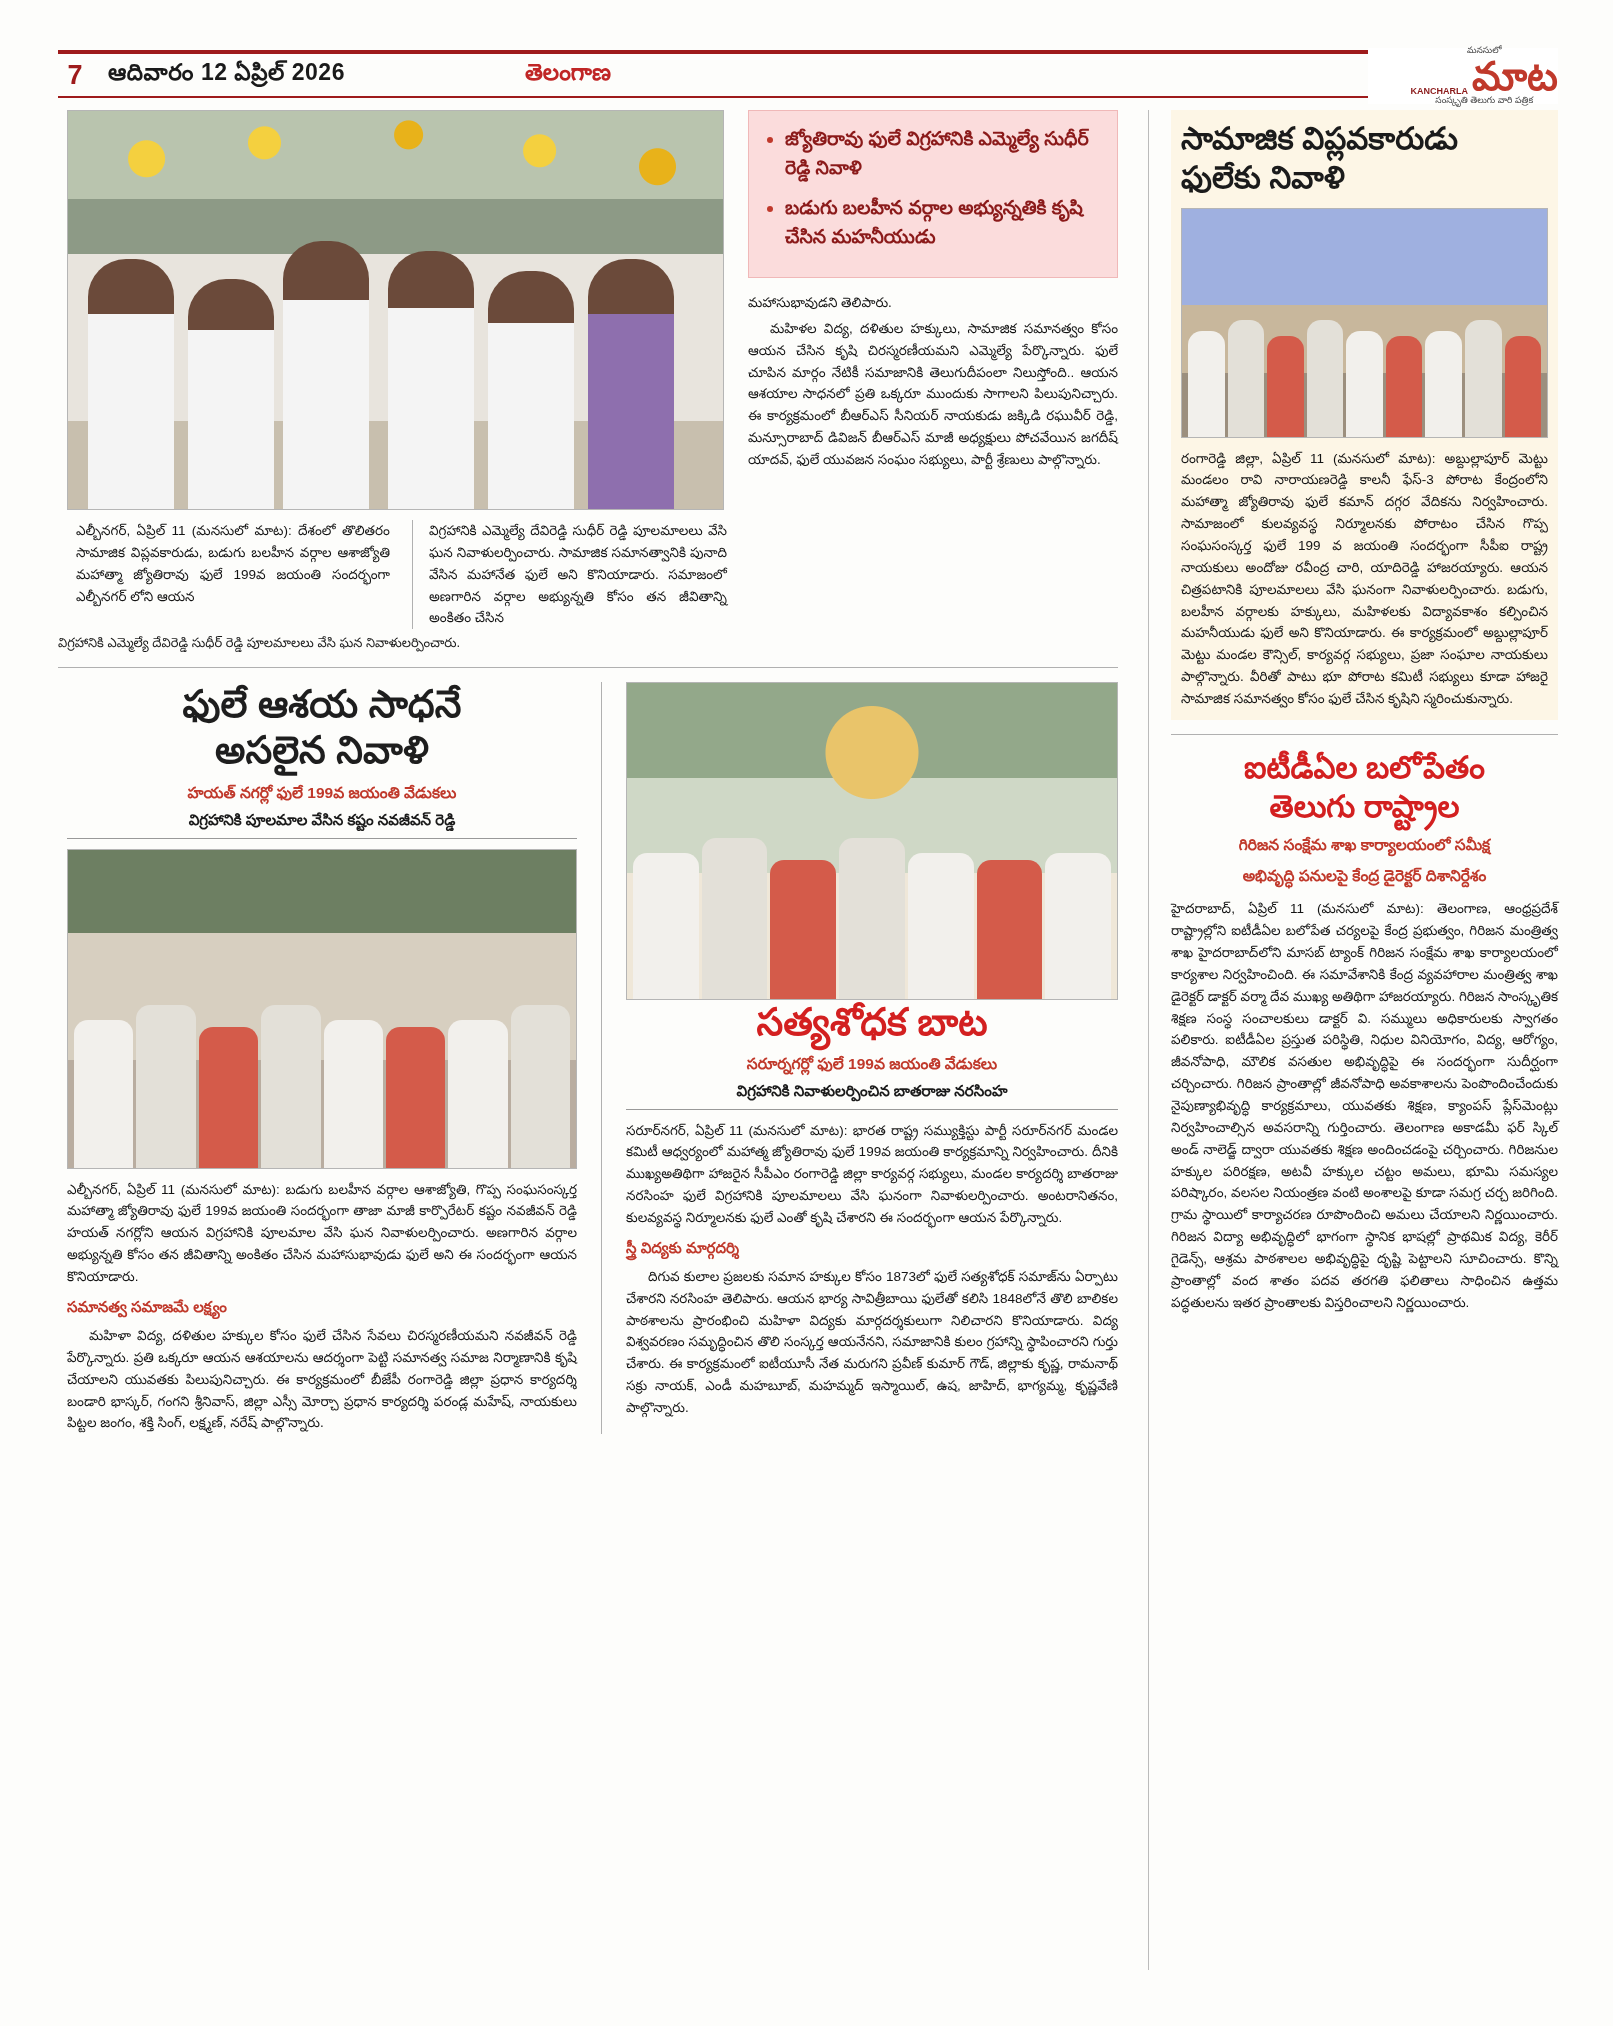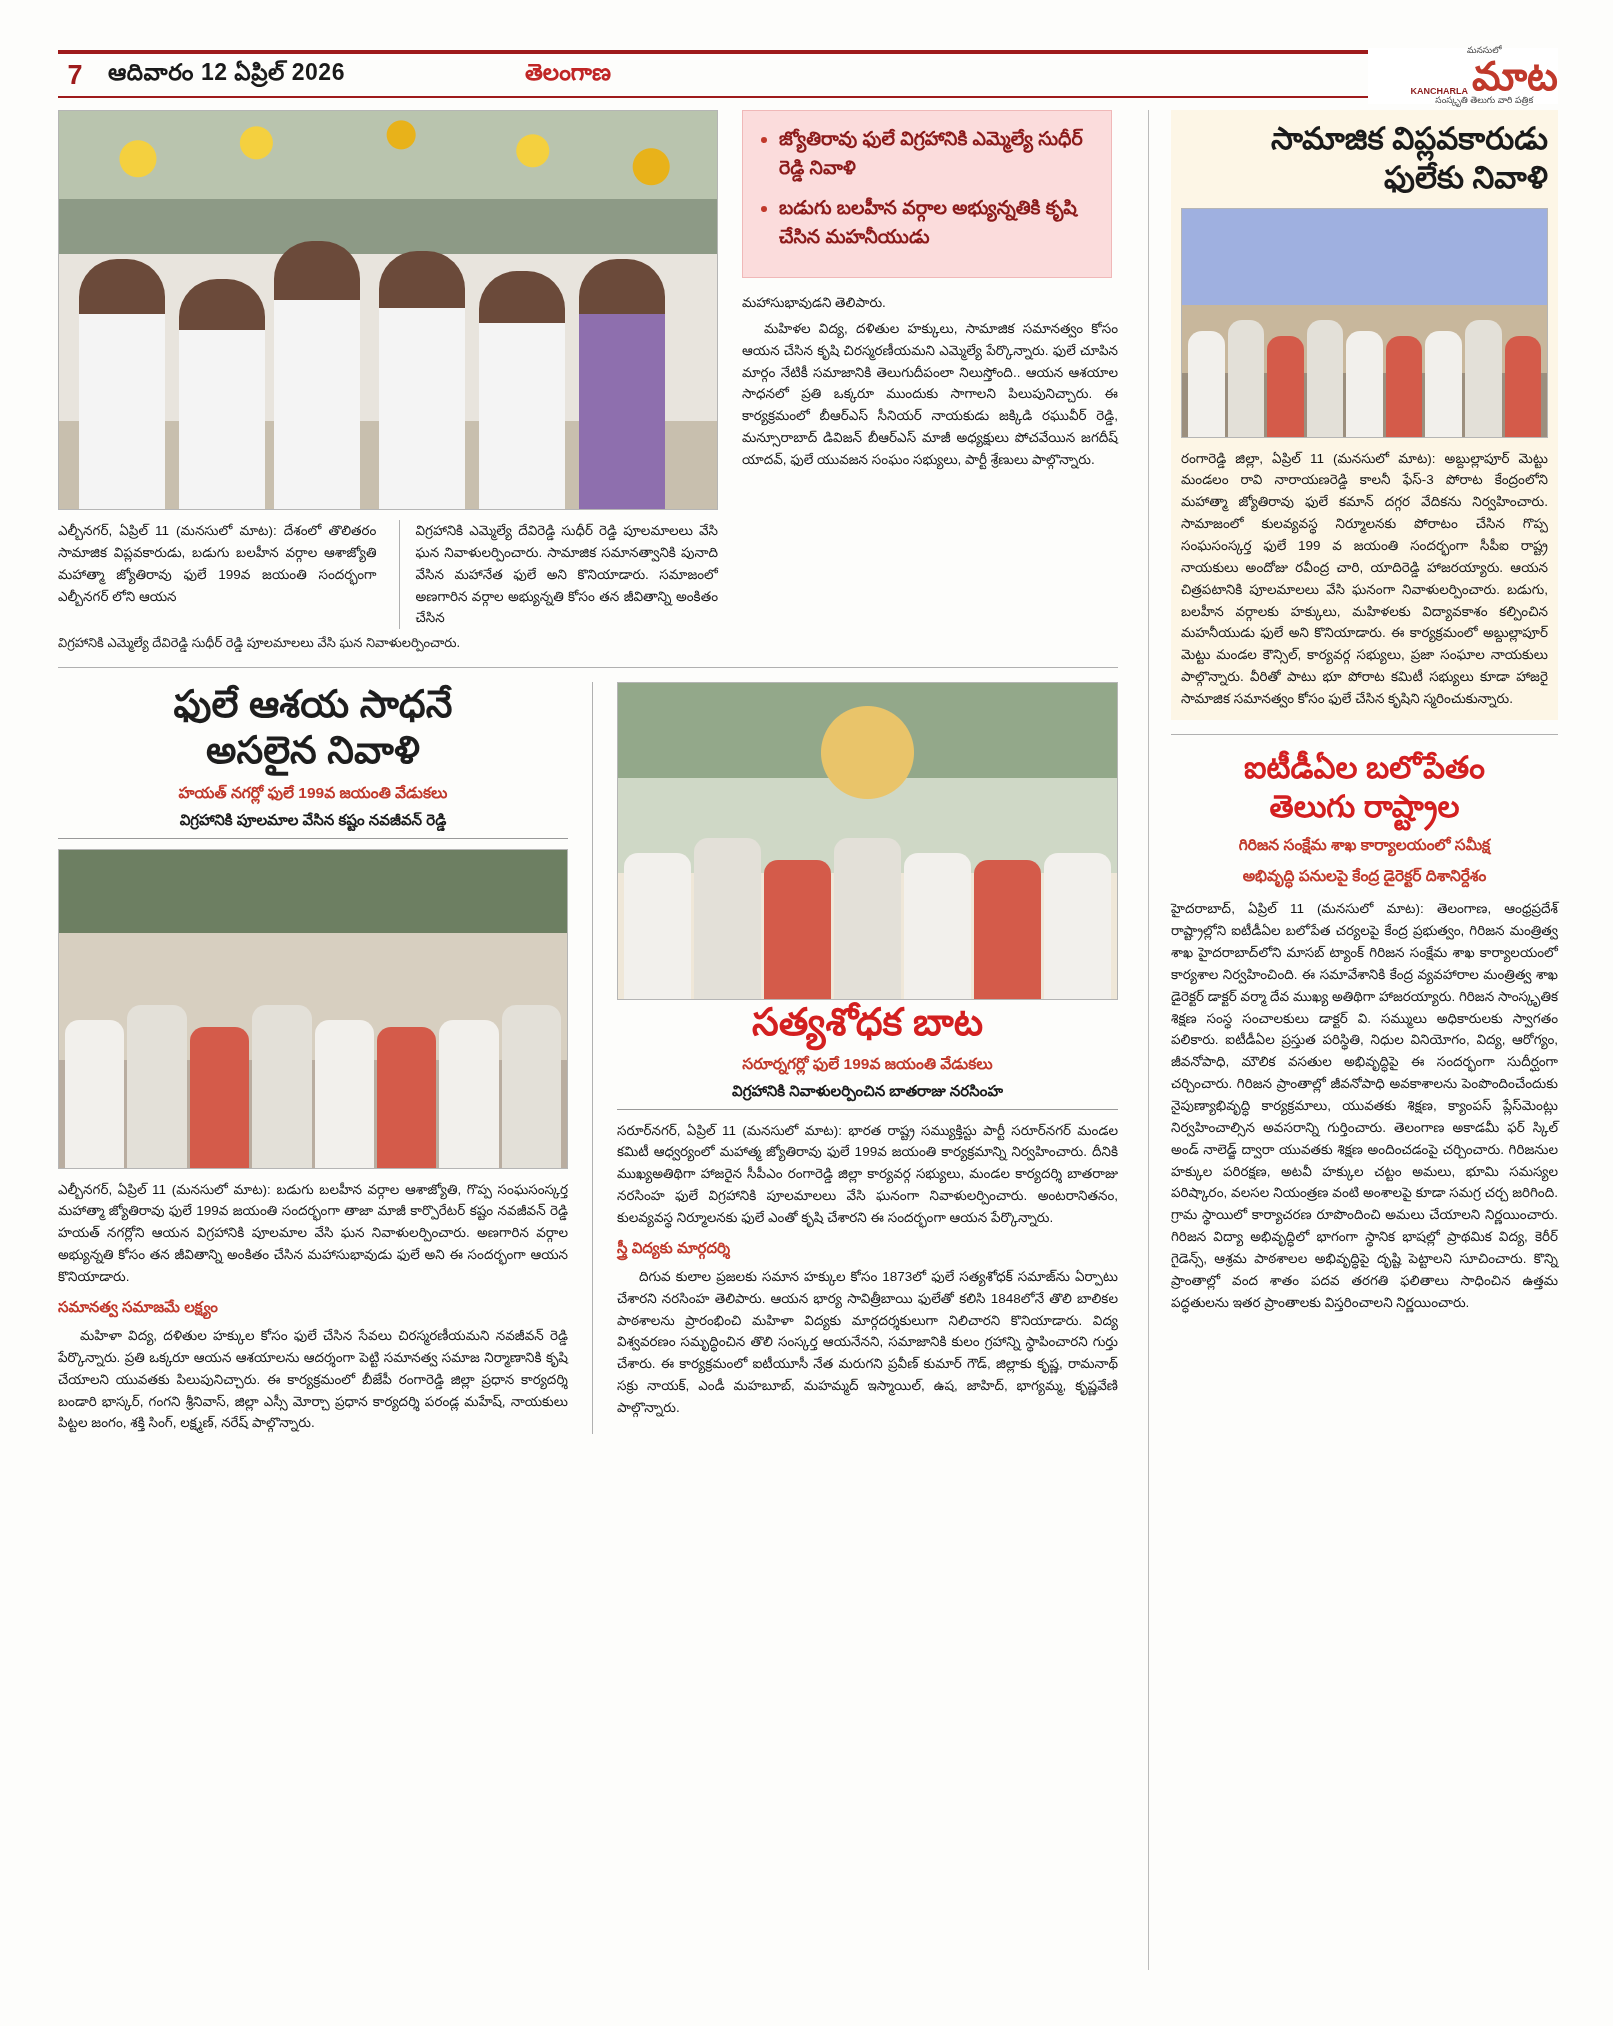--- a/index.html
+++ b/index.html
@@ -144,30 +144,30 @@
     margin-top:6px; border-bottom:1px solid #999; padding-bottom:6px;
   }
   .mini-head {
     font-size:15px; font-weight:bold; color:#c0392b; text-align:left;
     margin:10px 0 6px;
   }
   .rule { border-top:1px solid #b0b0b0; margin:14px 0; }
   .vrule { border-left:1px solid #b0b0b0; }
 
   .right-title {
-    font-size:31px; font-weight:bold; color:#1b1b1b; text-align:right;
+    font-size:31px; font-weight:bold; color:#1b1b1b; text-align:left;
     line-height:1.25;
   }
   .right-title-red {
     font-size:31px; font-weight:bold; color:#d32020; text-align:center;
     line-height:1.25;
   }
   .tint { background:#fdf6e6; }
   .pad10 { padding:10px; }
-  .flexrow { display:flex; gap:24px; }
+  .flexrow { display:flex; gap:24px;margin-left:9px; }
 </style>
 </head>
 <body>
 
 <div class="page">
 
   <div class="masthead">
     <div class="page-num">7</div>
     <div class="date-txt">ఆదివారం 12 ఏప్రిల్ 2026</div>
     <div class="section-txt">తెలంగాణ</div>

